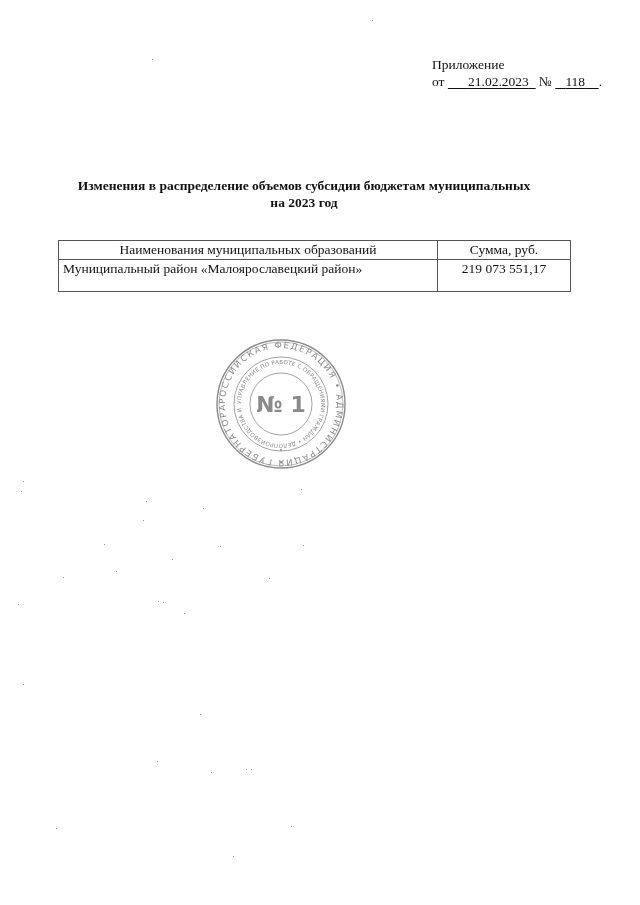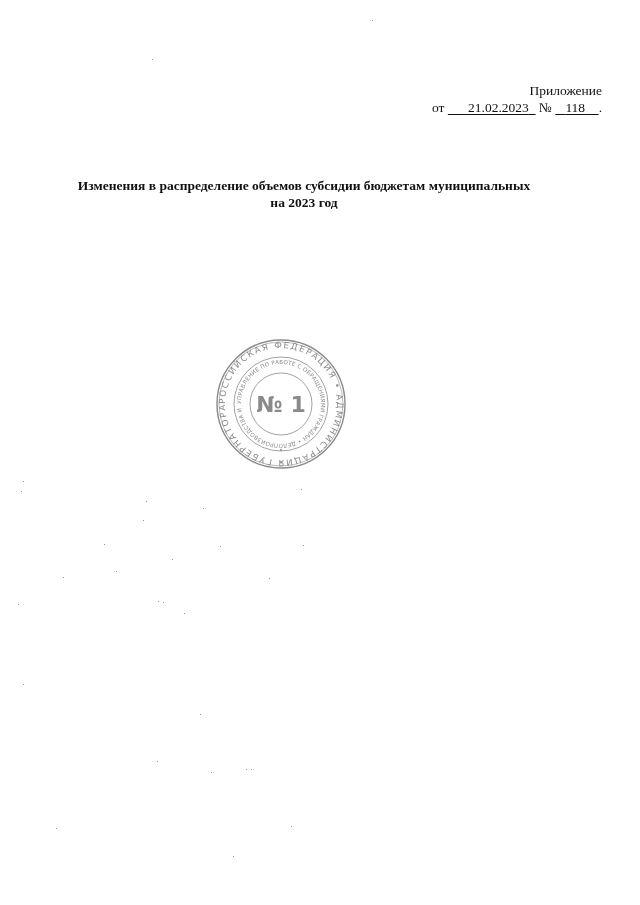--- a/index.html
+++ b/index.html
@@ -1,18 +1,18 @@
 <!DOCTYPE html>
 <html><head>
 <meta charset="utf-8">
 <style>
   html, body { margin: 0; padding: 0; background: #ffffff; }
   body { width: 640px; height: 905px; position: relative; overflow: hidden;
          font-family: "Liberation Serif", "DejaVu Serif", serif; color: #111; }
-  .appendix { position: absolute; right: 38px; top: 82px; text-align: right;
+  .appendix { position: absolute; right: 38px; top: 56px; text-align: left;
               font-size: 13.5px; line-height: 17px; }
   .appendix .line { display: block; }
   .appendix .date-line { white-space: pre; }
   .u { text-decoration: underline; text-underline-offset: 2px; }
   .title { position: absolute; left: 44px; width: 520px; top: 178px; text-align: center;
            font-weight: bold; font-size: 13.5px; line-height: 16.5px; }
   table.subs { position: absolute; left: 58px; top: 240px; width: 513px; border-collapse: collapse;
                font-size: 13.5px; }
   table.subs td, table.subs th { border: 1px solid #555; padding: 1px 4px 0 4px; vertical-align: top;
                font-weight: normal; }
@@ -31,20 +31,28 @@
   <span class="line date-line"><span>от</span> <span class="u">&nbsp;&nbsp;&nbsp;&nbsp;&nbsp;&nbsp;<span>21.02.2023</span>&nbsp;&nbsp;</span> <span>№</span> <span class="u">&nbsp;&nbsp;&nbsp;<span>118</span>&nbsp;&nbsp;&nbsp;&nbsp;</span>.</span>
 </div>
 
 <div class="title">
   <div>Изменения в распределение объемов субсидии бюджетам муниципальных</div>
   <div>на 2023 год</div>
 </div>
 
 <table class="subs">
   <tbody>
+      <tr>
+    <th class="c1">Наименования муниципальных образований</th>
+    <th class="c2">Сумма, руб.</th>
+  </tr>
+  <tr>
+    <td class="c1">Муниципальный район «Малоярославецкий район»</td>
+    <td class="c2">219 073 551,17</td>
+  </tr>
 </tbody>
   </table>
 
 <div class="stamp">
   <svg width="132" height="132" viewBox="0 0 132 132">
     <defs>
       <path id="outerArc" d="M 66 66 m -56 0 a 56 56 0 1 1 112 0 a 56 56 0 1 1 -112 0"></path>
       <path id="innerArc" d="M 66 66 m -40 0 a 40 40 0 1 1 80 0 a 40 40 0 1 1 -80 0"></path>
     </defs>
     <circle cx="66" cy="66" r="64" fill="none" stroke="#8a8a8a" stroke-width="1.4"></circle>

